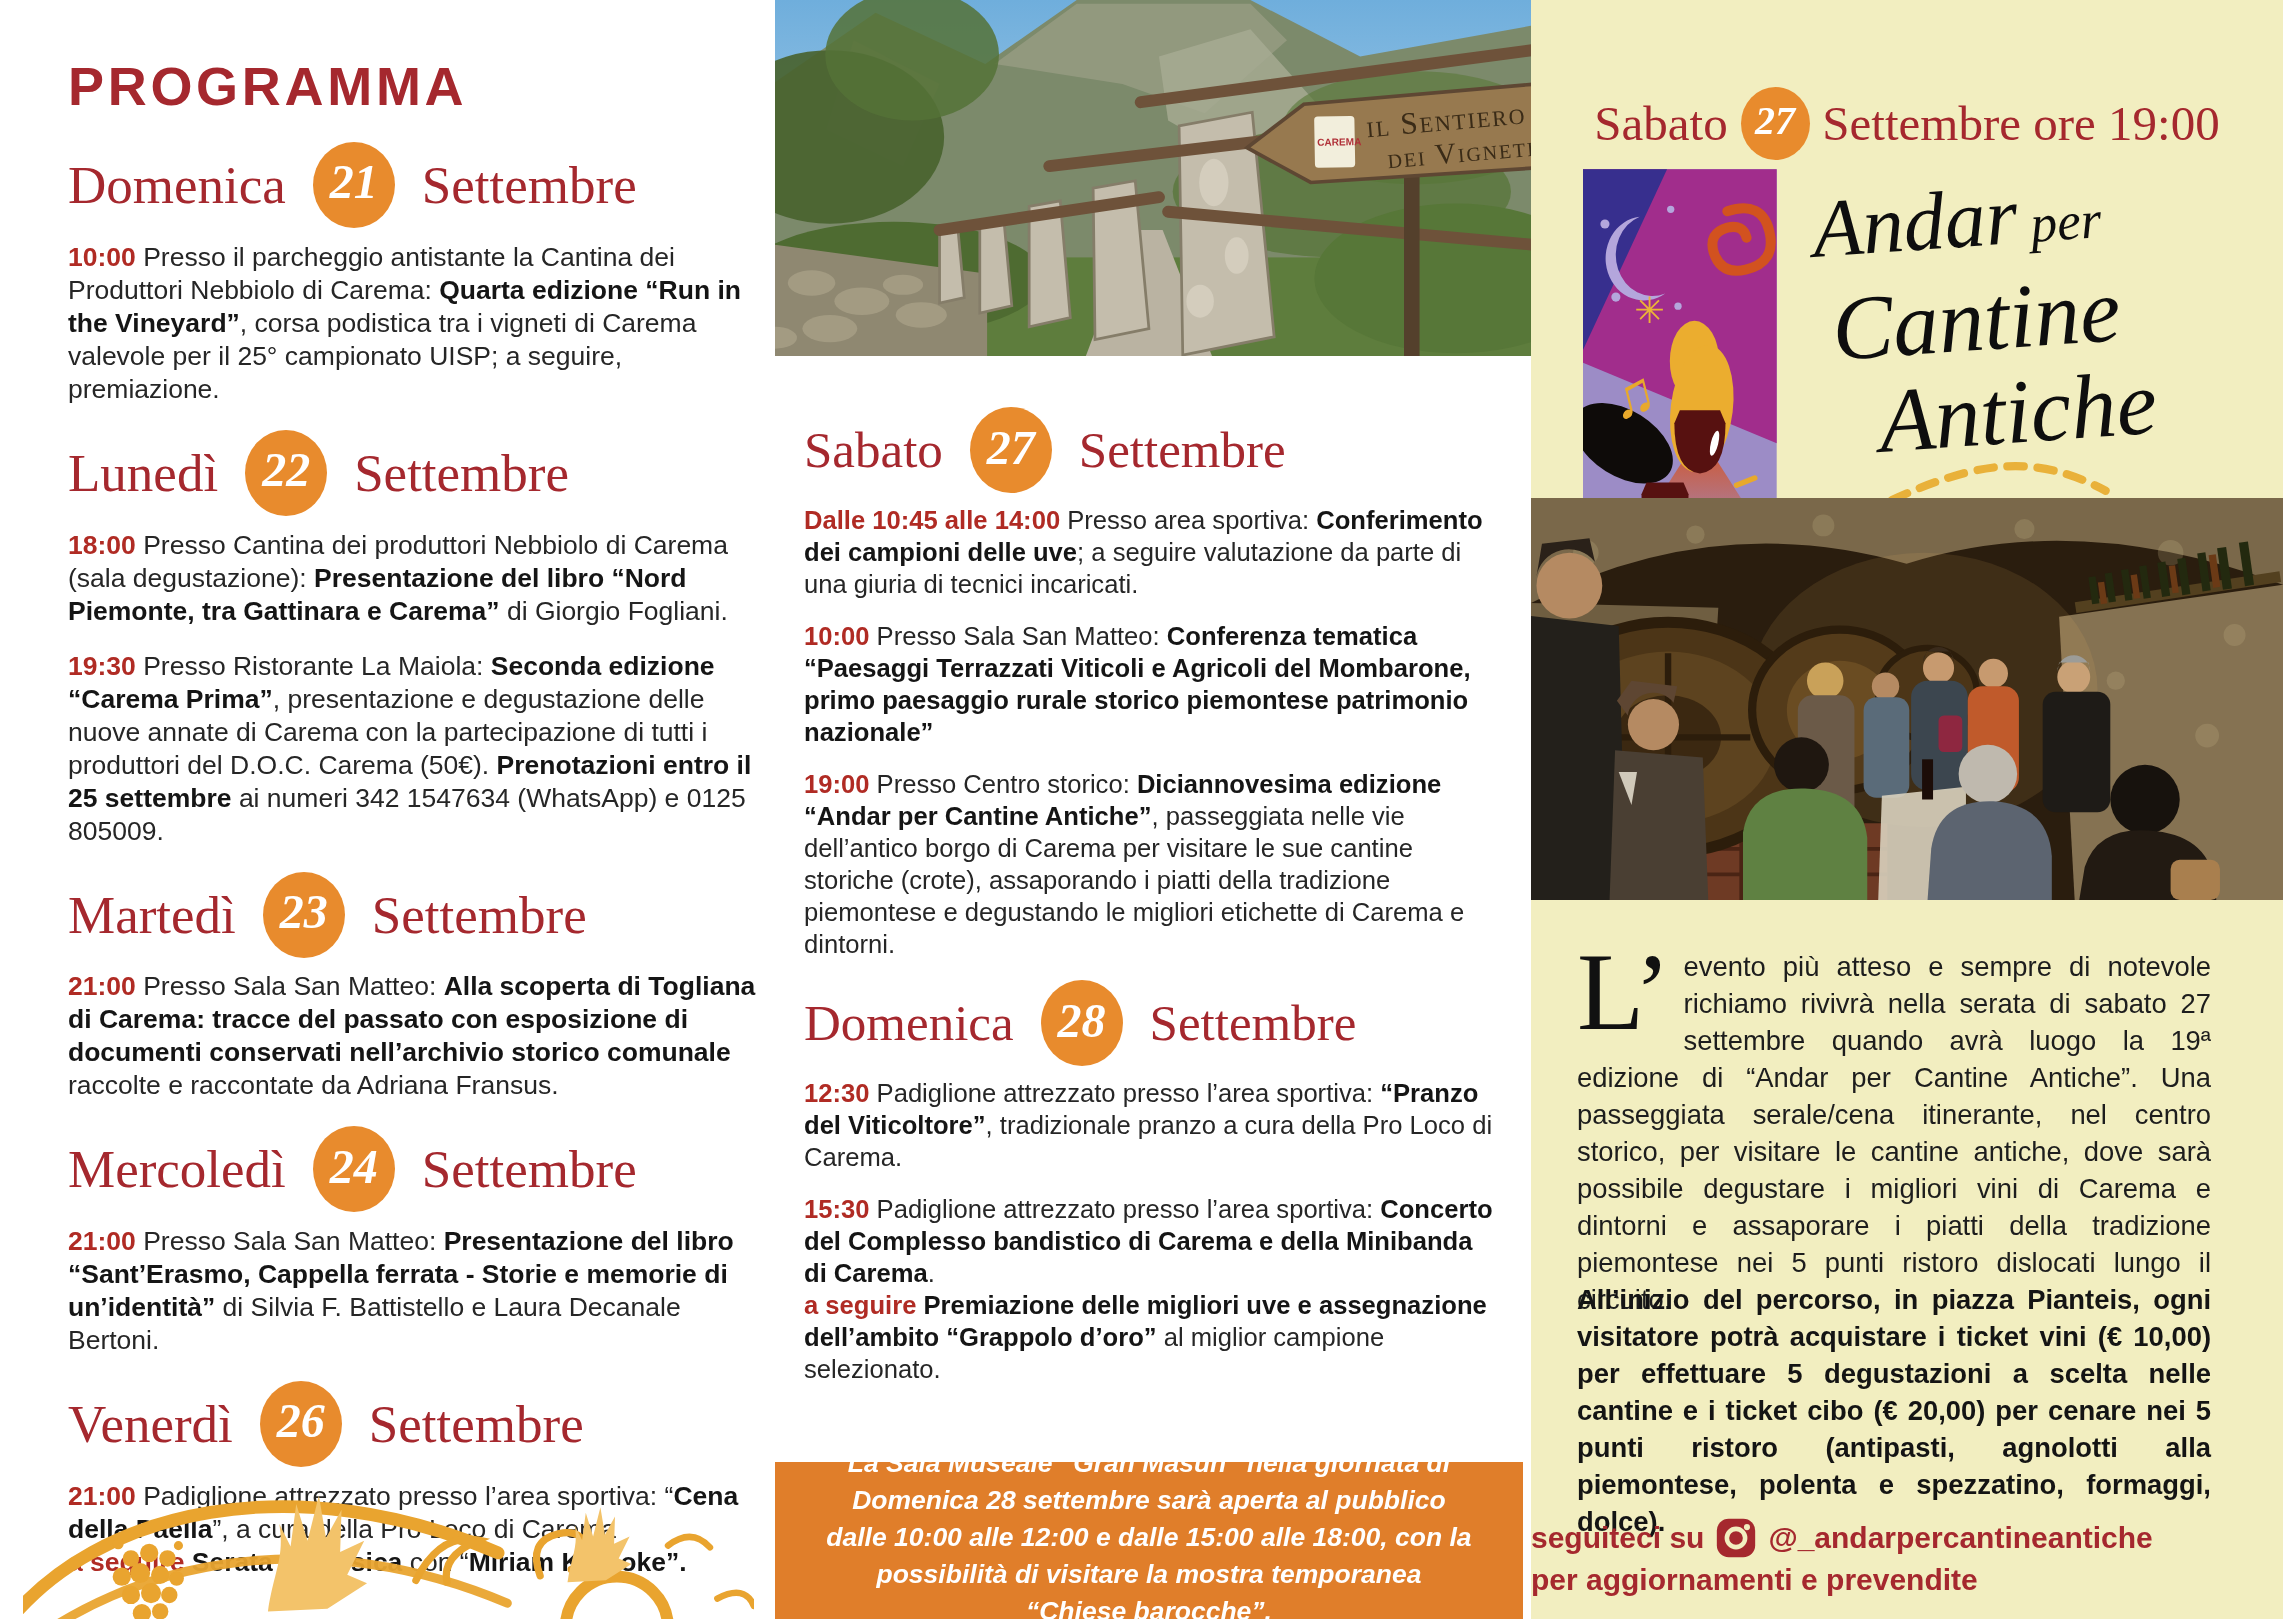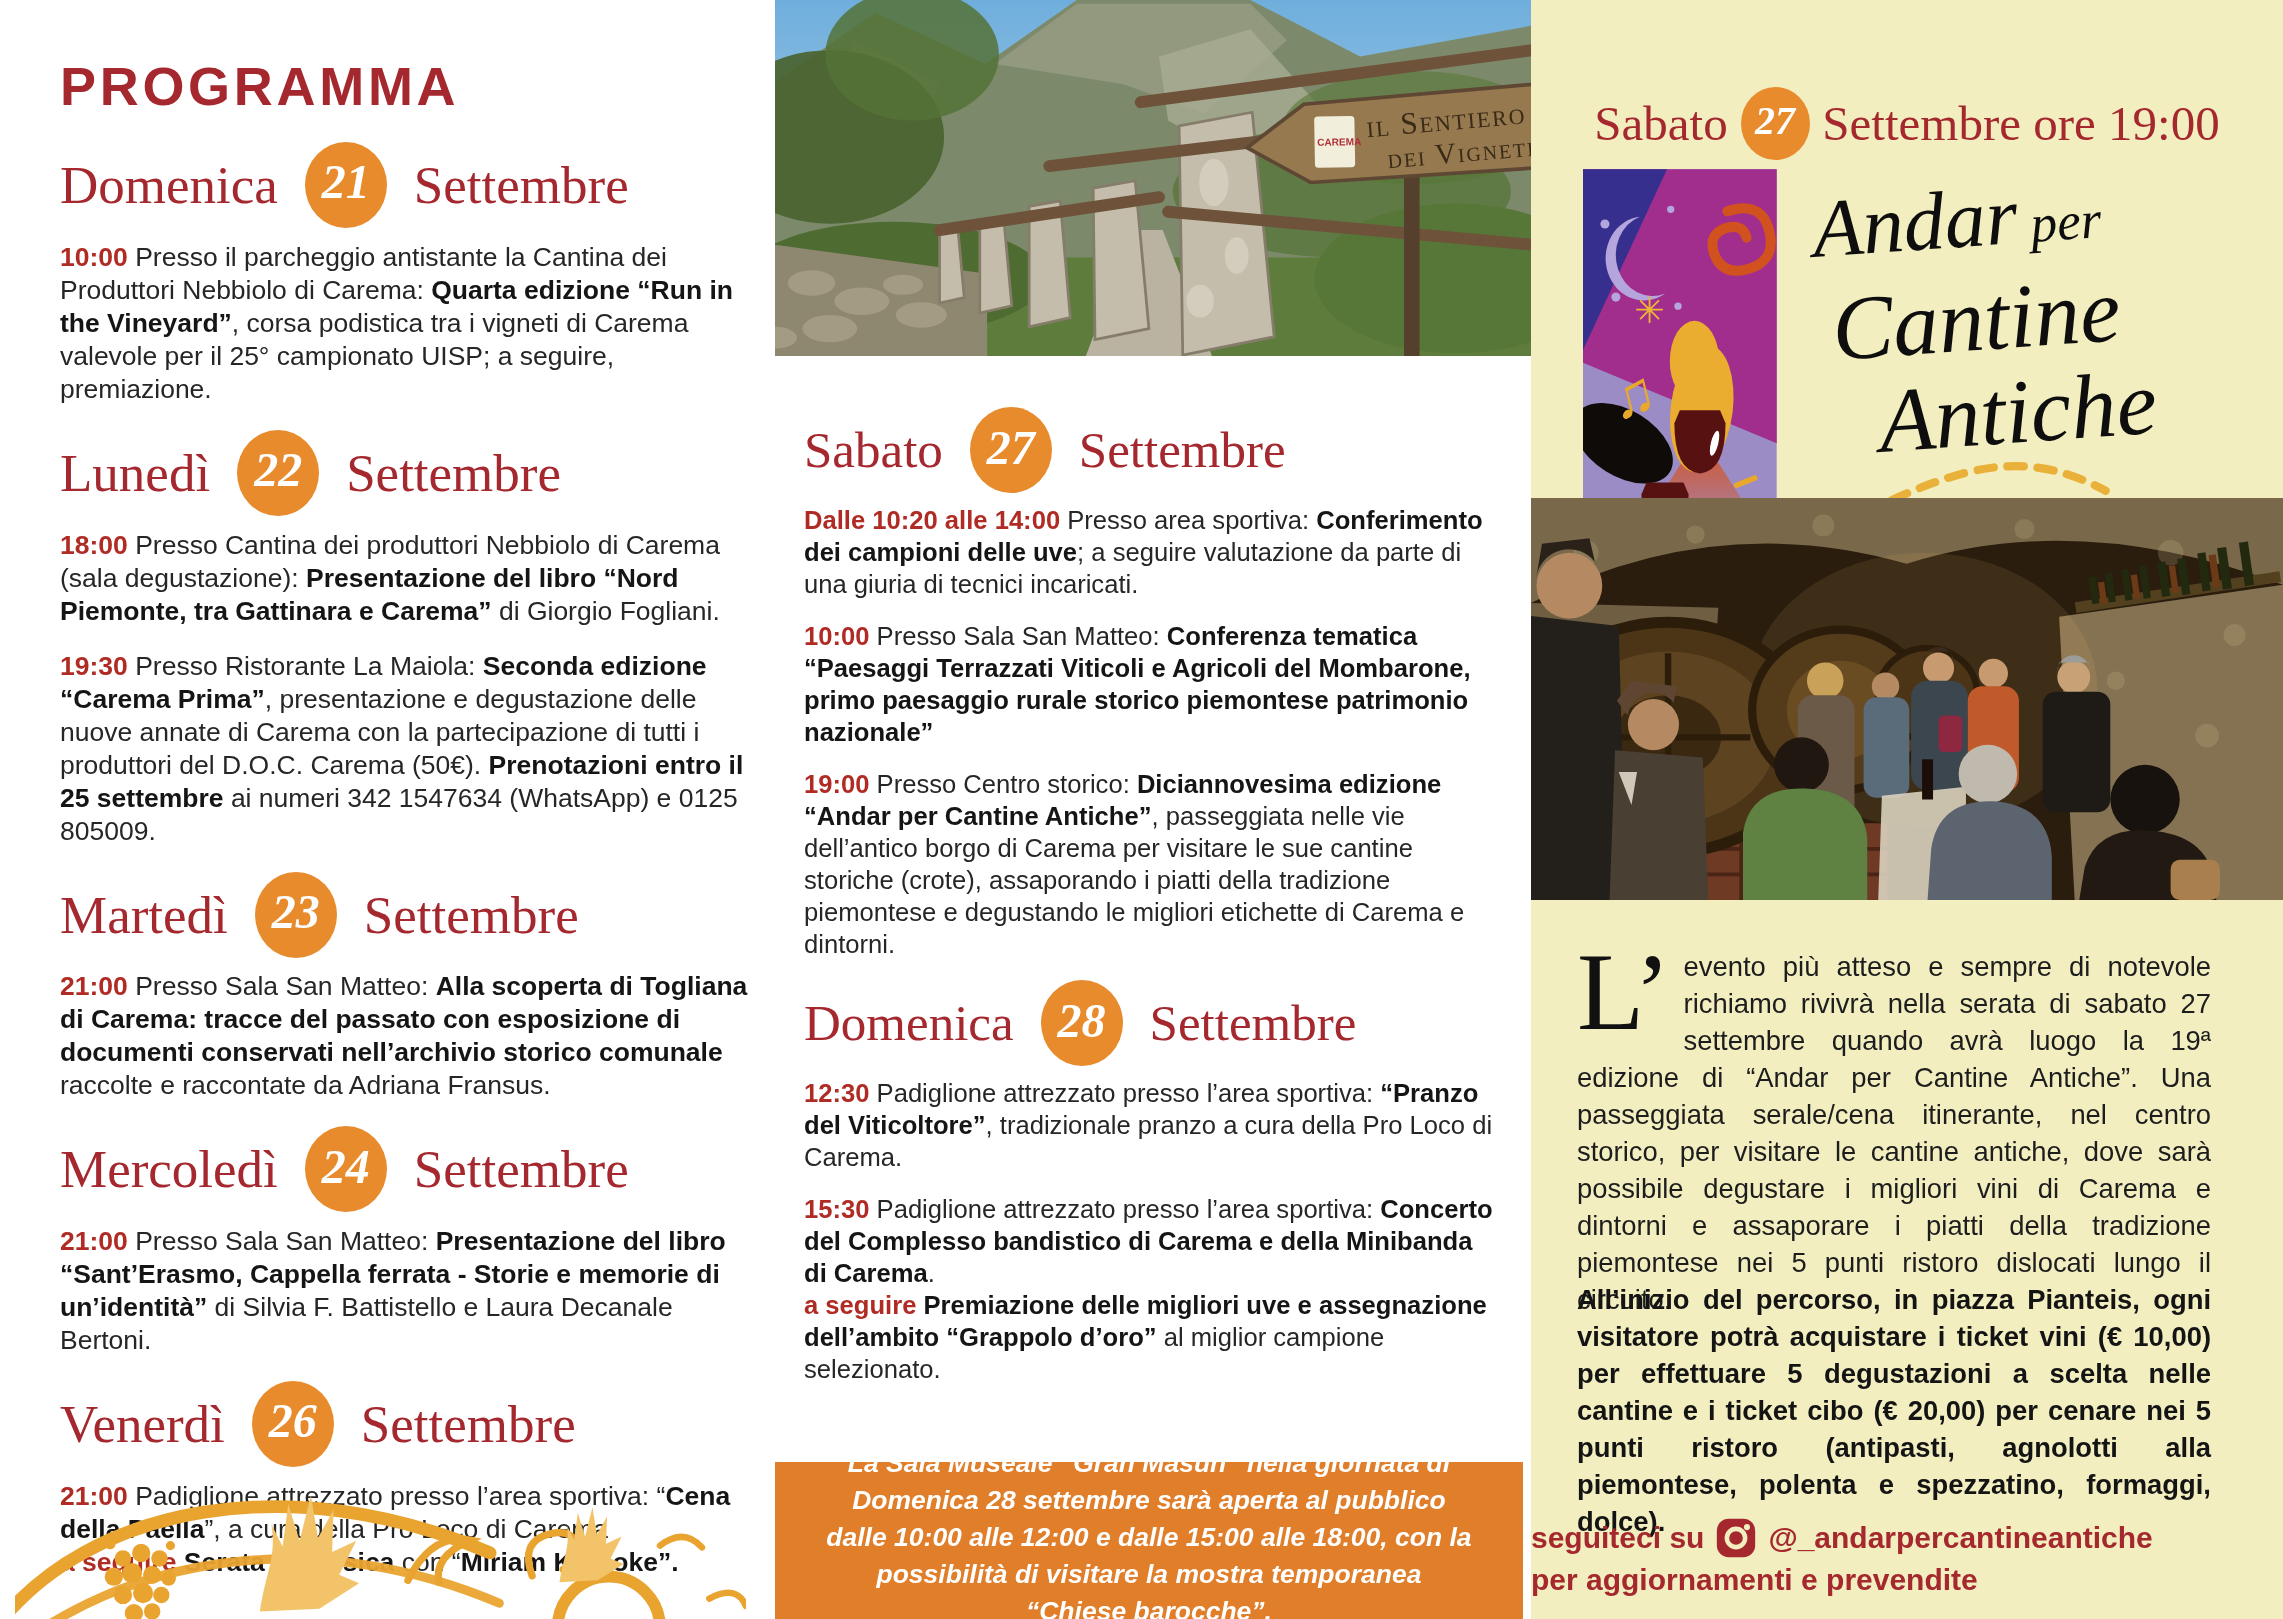--- a/index.html
+++ b/index.html
@@ -12,21 +12,21 @@
     --goldlt:#F3C36A;
     --ink:#262626;
   }
   *{box-sizing:border-box;}
   html,body{margin:0;padding:0;background:#888;}
   .page{position:relative;width:2283px;height:1619px;background:#fff;overflow:hidden;
         font-family:"Liberation Sans",sans-serif;color:var(--ink);}
 
   
   .col{position:absolute;top:0;height:1619px;}
-  .col-left{left:8px;width:775px;padding:38px 27.4px 0 52px;}
+  .col-left{left:16px;width:775px;padding:38px 27.4px 0 52px;}
   .col-mid{left:775px;width:757px;}
   .col-right{left:1531px;width:752px;background:var(--ybg);}
 
   
   .prog-title{margin:0 0 9.1px 0;font-family:"Liberation Sans",sans-serif;font-weight:700;
               font-variant:small-caps;text-transform:lowercase;font-size:77px;line-height:80px;
               letter-spacing:3.7px;color:var(--dkred);}
   .day-head{display:flex;align-items:center;gap:27px;margin:24px 0 12.8px 0;
             font-family:"Liberation Serif",serif;font-weight:500;font-size:53px;line-height:84px;
             color:var(--dkred);white-space:nowrap;}
@@ -240,21 +240,21 @@
 
     <div class="mid-content">
       <section>
         <h2 class="day-head">
           <span>Sabato</span>
           <span class="badge">
               <span class="bnum">27</span>
             </span>
           <span>Settembre</span>
         </h2>
-        <p class="event"><span class="seg-time">Dalle 10:20 alle 14:00 </span><span>Presso area sportiva: </span><span class="seg-b">Conferimento dei campioni delle uve</span><span>; a seguire valutazione da parte di una giuria di tecnici incaricati.</span></p>
+        <p class="event"><span class="seg-time">Dalle 10:45 alle 14:00 </span><span>Presso area sportiva: </span><span class="seg-b">Conferimento dei campioni delle uve</span><span>; a seguire valutazione da parte di una giuria di tecnici incaricati.</span></p>
         <p class="event"><span class="seg-time">10:00 </span><span>Presso Sala San Matteo: </span><span class="seg-b">Conferenza tematica “Paesaggi Terrazzati Viticoli e Agricoli del Mombarone, primo paesaggio rurale storico piemontese patrimonio nazionale”</span></p>
         <p class="event"><span class="seg-time">19:00 </span><span>Presso Centro storico: </span><span class="seg-b">Diciannovesima edizione “Andar per Cantine Antiche”</span><span>, passeggiata nelle vie dell’antico borgo di Carema per visitare le sue cantine storiche (crote), assaporando i piatti della tradizione piemontese e degustando le migliori etichette di Carema e dintorni.</span></p>
       </section>
 
       <section>
         <h2 class="day-head">
           <span>Domenica</span>
           <span class="badge">
               <span class="bnum">28</span>
             </span>

